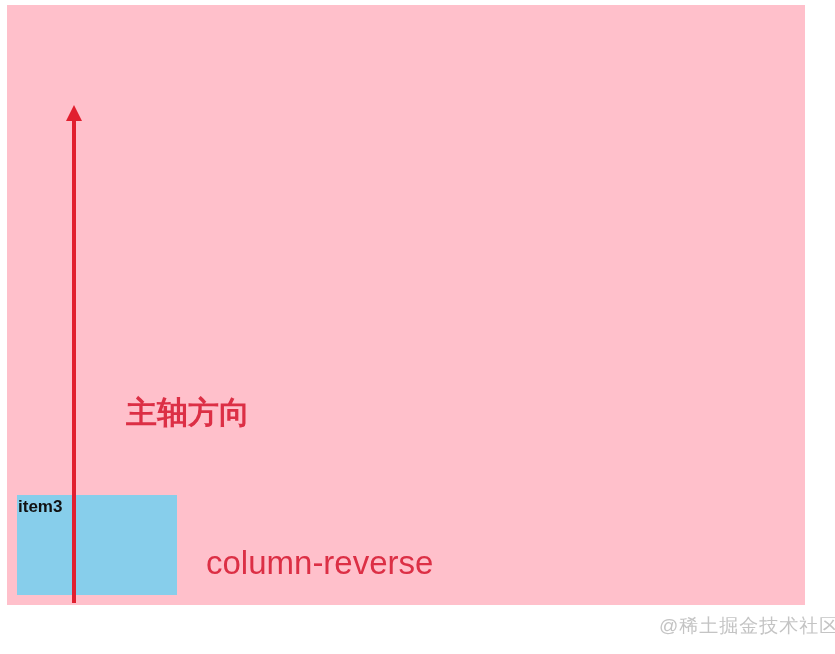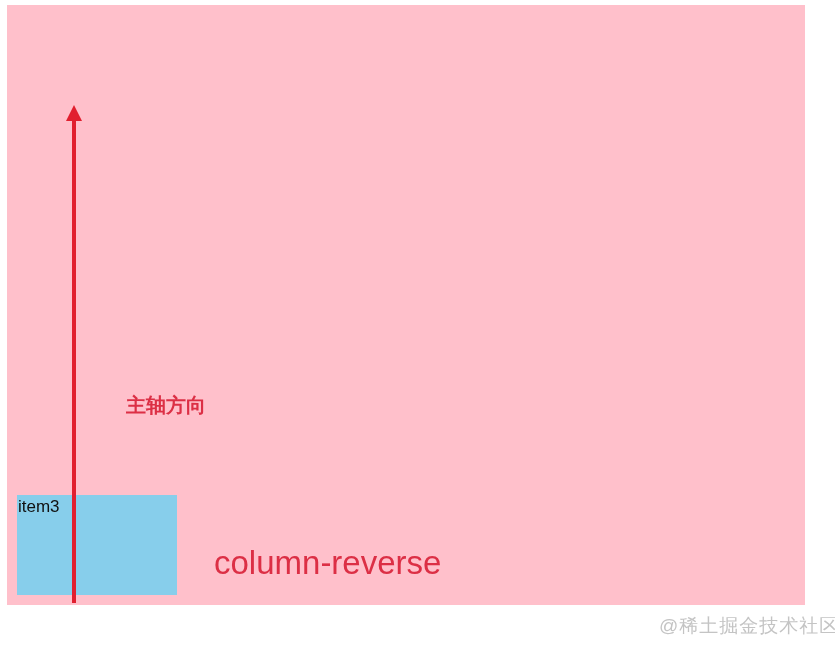--- a/index.html
+++ b/index.html
@@ -36,20 +36,21 @@
     background: var(--item-background, #87ceeb);
     margin: 10px 0;
     flex: 0 0 auto;
   }
   .item-label {
     display: block;
     padding: 2px 10px 0 1px;
     font-size: 17px;
     line-height: 1.15;
     color: var(--item-label, #111111);
+    font-weight: bold;
   }
   
   .axis-arrow {
     position: absolute;
     left: 59px;
     top: 100px;
     bottom: 2px;
     width: 16px;
     display: flex;
     flex-direction: column;
@@ -66,28 +67,28 @@
   .arrow-line {
     width: 4px;
     flex: 1 1 auto;
     background: var(--arrow, #e11f2f);
   }
   
   .main-axis-label {
     position: absolute;
     left: 119px;
     top: 387px;
-    font-size: 20px;
+    font-size: 31px;
     font-weight: bold;
     color: var(--annotation-text, #dc2f45);
     white-space: nowrap;
   }
   .direction-label {
     position: absolute;
-    left: 207px;
+    left: 199px;
     top: 539px;
     font-size: 33px;
     color: var(--annotation-text, #dc2f45);
     white-space: nowrap;
   }
   
   .watermark {
     position: absolute;
     left: 659px;
     top: 613px;

